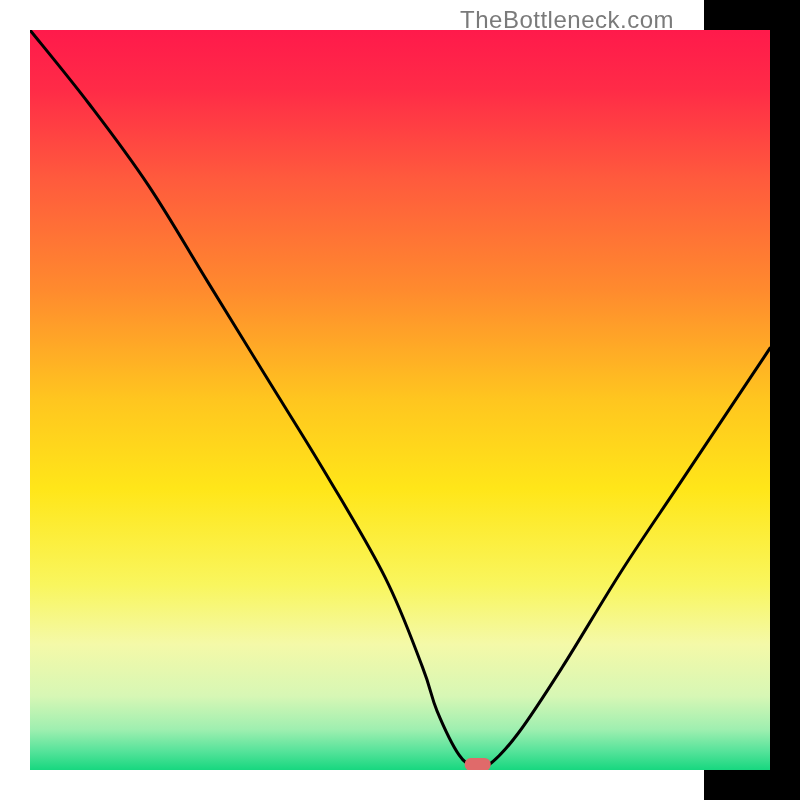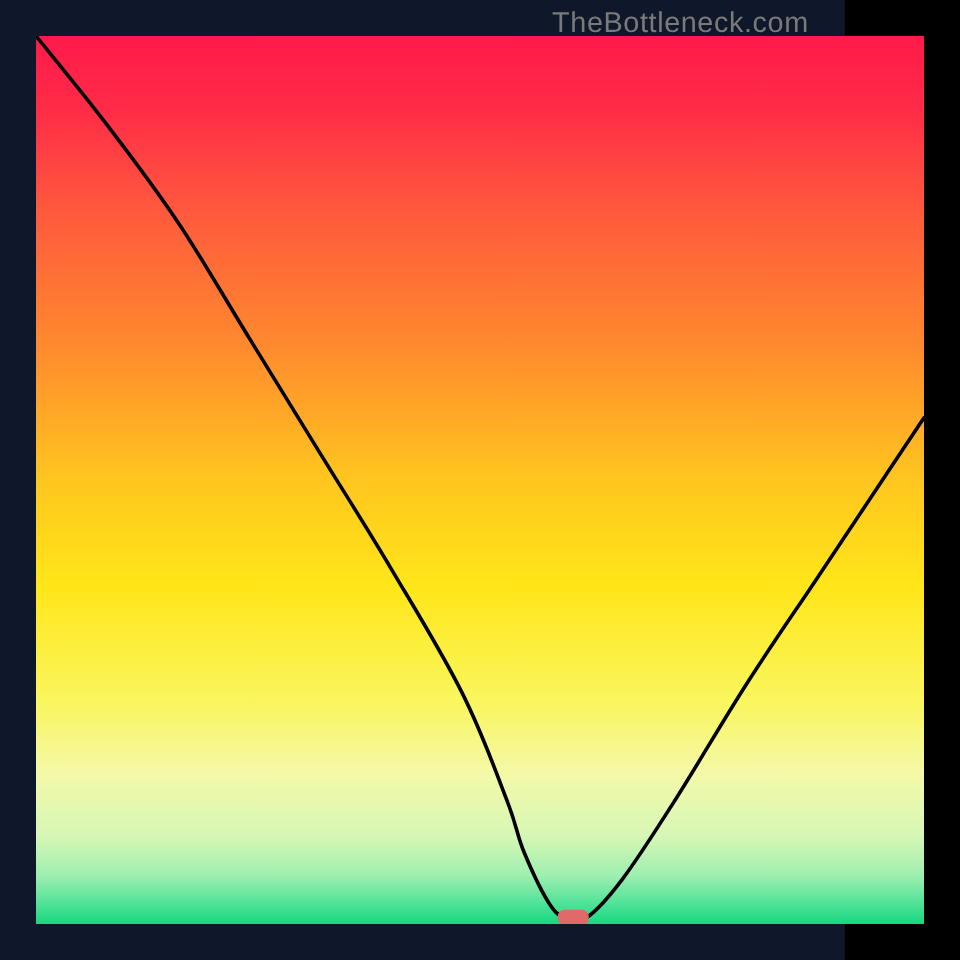--- a/index.html
+++ b/index.html
@@ -8,21 +8,21 @@
     width: 800px;
     height: 800px;
     overflow: hidden;
     background: #000;
     font-family: Arial, Helvetica, sans-serif;
   }
   .frame {
     position: relative;
     width: 704px;
     height: 800px;
-    background: #0f172a;
+    background: #ffffff;
   }
   .plot {
     position: absolute;
     left: 30px;
     top: 30px;
     width: 740px;
     height: 740px;
     overflow: hidden;
   }
   .watermark {

